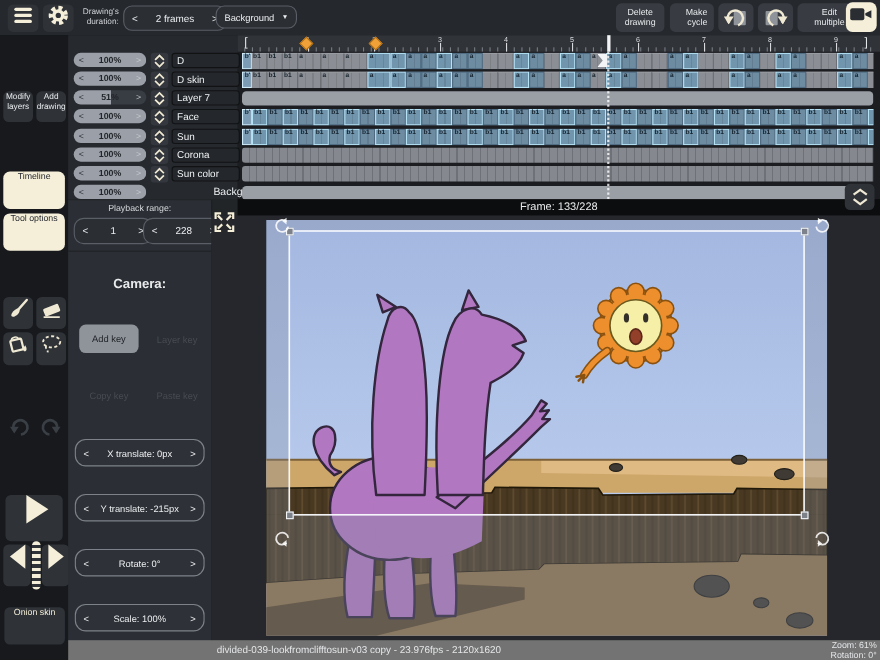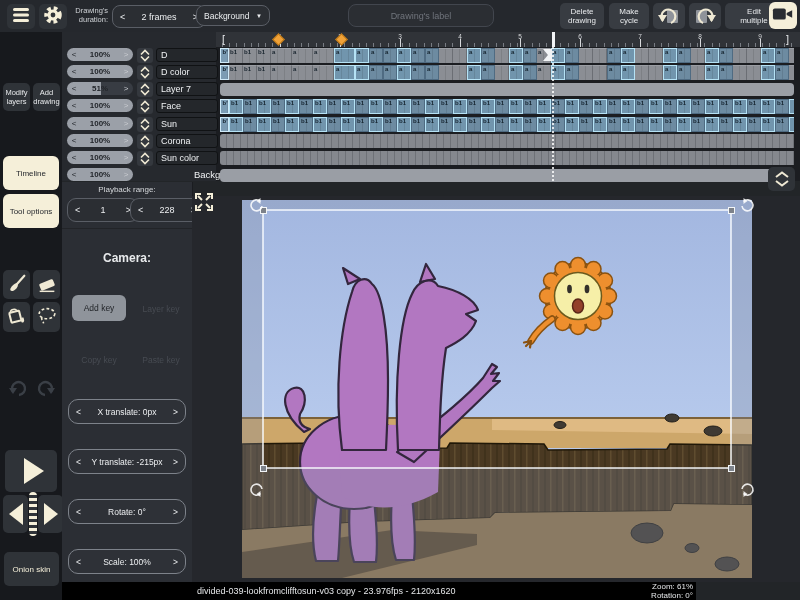--- a/index.html
+++ b/index.html
@@ -10,21 +10,21 @@
   #toolbar{left:0;top:0;width:800px;height:32px;background:#25282d;border-bottom:1px solid #17191c;}
   .tbtn{position:absolute;background:#383c42;border-radius:5px;color:#e8eaec;font-size:8px;line-height:9px;
         display:flex;align-items:center;justify-content:center;text-align:center;}
   .icon-sq{position:absolute;background:#2f3338;border-radius:5px;display:flex;align-items:center;justify-content:center;}
   .outl{position:absolute;background:#2b2e33;border:1px solid #5a5e66;border-radius:8px;color:#eceef0;
         font-size:9px;display:flex;align-items:center;justify-content:space-between;padding:0 7px;}
   .dimtext{color:#70747c;}
   
   #sidebar{left:0;top:32px;width:62px;height:568px;background:#17191d;}
   .sbtn{position:absolute;background:#2f3338;border-radius:5px;color:#e8eaec;font-size:7.5px;line-height:9px;
-        display:flex;align-items:center;justify-content:center;text-align:center;}
+        display:flex;align-items:flex-start;justify-content:center;text-align:center;}
   .cream-btn{background:#f5efd9;color:#26292e;font-size:8px;border-radius:6px;}
   
   #tl-left{left:62px;top:32px;width:154px;height:149px;background:#26292e;}
   #tl-frames-bg{left:216px;top:47px;width:584px;height:134px;background:#1b1d21;}
   #ruler{left:216px;top:32px;width:584px;height:15px;background:#303338;overflow:hidden;}
   .tick{position:absolute;bottom:0;width:1px;background:#787c83;}
   .rnum{position:absolute;top:1px;font-size:6.5px;color:#d8dadd;transform:translateX(-50%);}
   .marker{position:absolute;top:3px;width:7px;height:7px;background:#f0a238;transform:rotate(45deg);border:1px solid #b06f14;}
   .row-ctl{position:absolute;height:15px;}
   .opacity-stepper{position:absolute;left:67px;width:66px;height:13px;border-radius:7px;display:flex;align-items:center;
@@ -54,21 +54,21 @@
   #drawing{position:absolute;left:50px;top:4px;width:510px;height:378px;}
   .rot-icon{position:absolute;width:16px;height:16px;}
   .handle{position:absolute;width:7px;height:7px;background:#7d828a;border:1.5px solid #f2f5f8;box-sizing:border-box;}
   
   #playback-panel{left:62px;top:182px;width:130px;height:46px;background:#2b2e34;border-right:1px solid #1a1c20;}
   #camera-panel{left:62px;top:228px;width:130px;height:354px;background:#2b2e34;border-right:1px solid #1a1c20;border-top:1px solid #222428;}
   .cam-stepper{position:absolute;left:6px;width:118px;height:25px;border:1px solid #7d828a;border-radius:10px;
         background:#2e3137;color:#eceef0;font-size:8.5px;display:flex;align-items:center;justify-content:space-between;padding:0 7px;box-sizing:border-box;}
   .ghost-btn{position:absolute;color:#474b52;font-size:8.5px;text-align:center;}
   
-  #statusbar{left:62px;top:582px;width:634px;height:18px;background:#000000;}
+  #statusbar{left:62px;top:582px;width:738px;height:18px;background:#737373;}
   #statusbar .fname{position:absolute;left:135px;top:4px;font-size:9px;color:#e4e6e8;}
   #statusbar .zr{position:absolute;right:3px;top:0px;font-size:8px;line-height:9px;text-align:right;color:#e4e6e8;}
 </style>
 </head>
 <body>
 
 <div id="app">
 
   <div id="toolbar" class="abs">
     <div class="icon-sq" style="left:7px;top:4px;width:28px;height:25px;">
@@ -95,28 +95,25 @@
     </div>
     <div class="outl" style="left:112px;top:5px;width:78px;height:21px;">
       <span>&lt;</span>
       <span>2 frames</span>
       <span>&gt;</span>
     </div>
     <div class="outl" style="left:196px;top:5px;width:58px;height:19px;font-size:8.5px;">
       <span>Background</span>
       <span style="font-size:6px;">▼</span>
     </div>
-    <div class="outl" style="left:348px;top:4px;width:130px;height:21px;justify-content:center;border-color:#42464e;">
-      <span class="dimtext">Drawing's label</span>
-    </div>
     <div class="tbtn" style="left:560px;top:3px;width:44px;height:26px;">
       <span style="width:34px;">Delete drawing</span>
     </div>
     <div class="tbtn" style="left:609px;top:3px;width:40px;height:26px;">
-      <span style="width:28px;">Make cycle</span>
+      <span style="width:28px;text-align:right;">Make cycle</span>
     </div>
     <div class="tbtn" style="left:653px;top:3px;width:32px;height:26px;">
       <span>
         <svg width="26" height="22" viewBox="0 0 26 22">
             <rect x="11" y="6" width="11" height="13" rx="1" fill="#8f939a"></rect>
             <path d="M7,17 A7,7 0 1,1 15,19" stroke="#efe9d4" stroke-width="2.2" fill="none"></path>
             <polygon points="2,11 11,11 6.5,18" fill="#efe9d4"></polygon>
           </svg>
       </span>
     </div>
@@ -386,21 +383,21 @@
           <span class="lt">&lt;</span>
           <span class="val">100%</span>
           <span class="gt" style="color:#c9ccd1;">&gt;</span>
         </div>
         <div class="diamond">
           <svg width="12" height="13" viewBox="0 0 12 13">
             <polyline points="2,5.5 6,1.5 10,5.5" fill="none" stroke="#efe9d4" stroke-width="1.6"></polyline>
             <polyline points="2,7.5 6,11.5 10,7.5" fill="none" stroke="#efe9d4" stroke-width="1.6"></polyline>
           </svg>
         </div>
-        <div class="lname">D color</div>
+        <div class="lname">D skin</div>
         <div class="track">
           <div class="cell c-P" style="flex: 0 0 8px;">b'</div>
           <div class="cell c-g" style="flex: 0 0 14px;">b1</div>
           <div class="cell c-g" style="flex: 0 0 14px;">b1</div>
           <div class="cell c-g" style="flex: 0 0 14px;">b1</div>
           <div class="cell c-G" style="flex: 0 0 21px;">a</div>
           <div class="cell c-G" style="flex: 0 0 21px;">a</div>
           <div class="cell c-G" style="flex: 0 0 21px;">a</div>
           <div class="cell c-B" style="flex: 0 0 21px;">a</div>
           <div class="cell c-B" style="flex: 0 0 14px;">a</div>
@@ -666,20 +663,23 @@
       <span><span>Rotate:</span> <span>0°</span></span>
       <span>&gt;</span>
     </div>
     <div class="cam-stepper" style="top:320px;">
       <span>&lt;</span>
       <span><span>Scale:</span> <span>100%</span></span>
       <span>&gt;</span>
     </div>
   </div>
 
+  <div id="frame-strip" class="abs">
+    <span>Frame: 133/228</span>
+  </div>
 
   <div id="canvas-area" class="abs">
     <span class="abs" style="left:2px;top:-4px;">
       <svg width="20" height="20" viewBox="0 0 20 20">
           <g stroke="#f5efd9" stroke-width="2" fill="none">
             <path d="M2,7 L2,2 L7,2"></path>
             <path d="M13,2 L18,2 L18,7"></path>
             <path d="M2,13 L2,18 L7,18"></path>
             <path d="M18,13 L18,18 L13,18"></path>
             <path d="M4,4 L8,8"></path>

